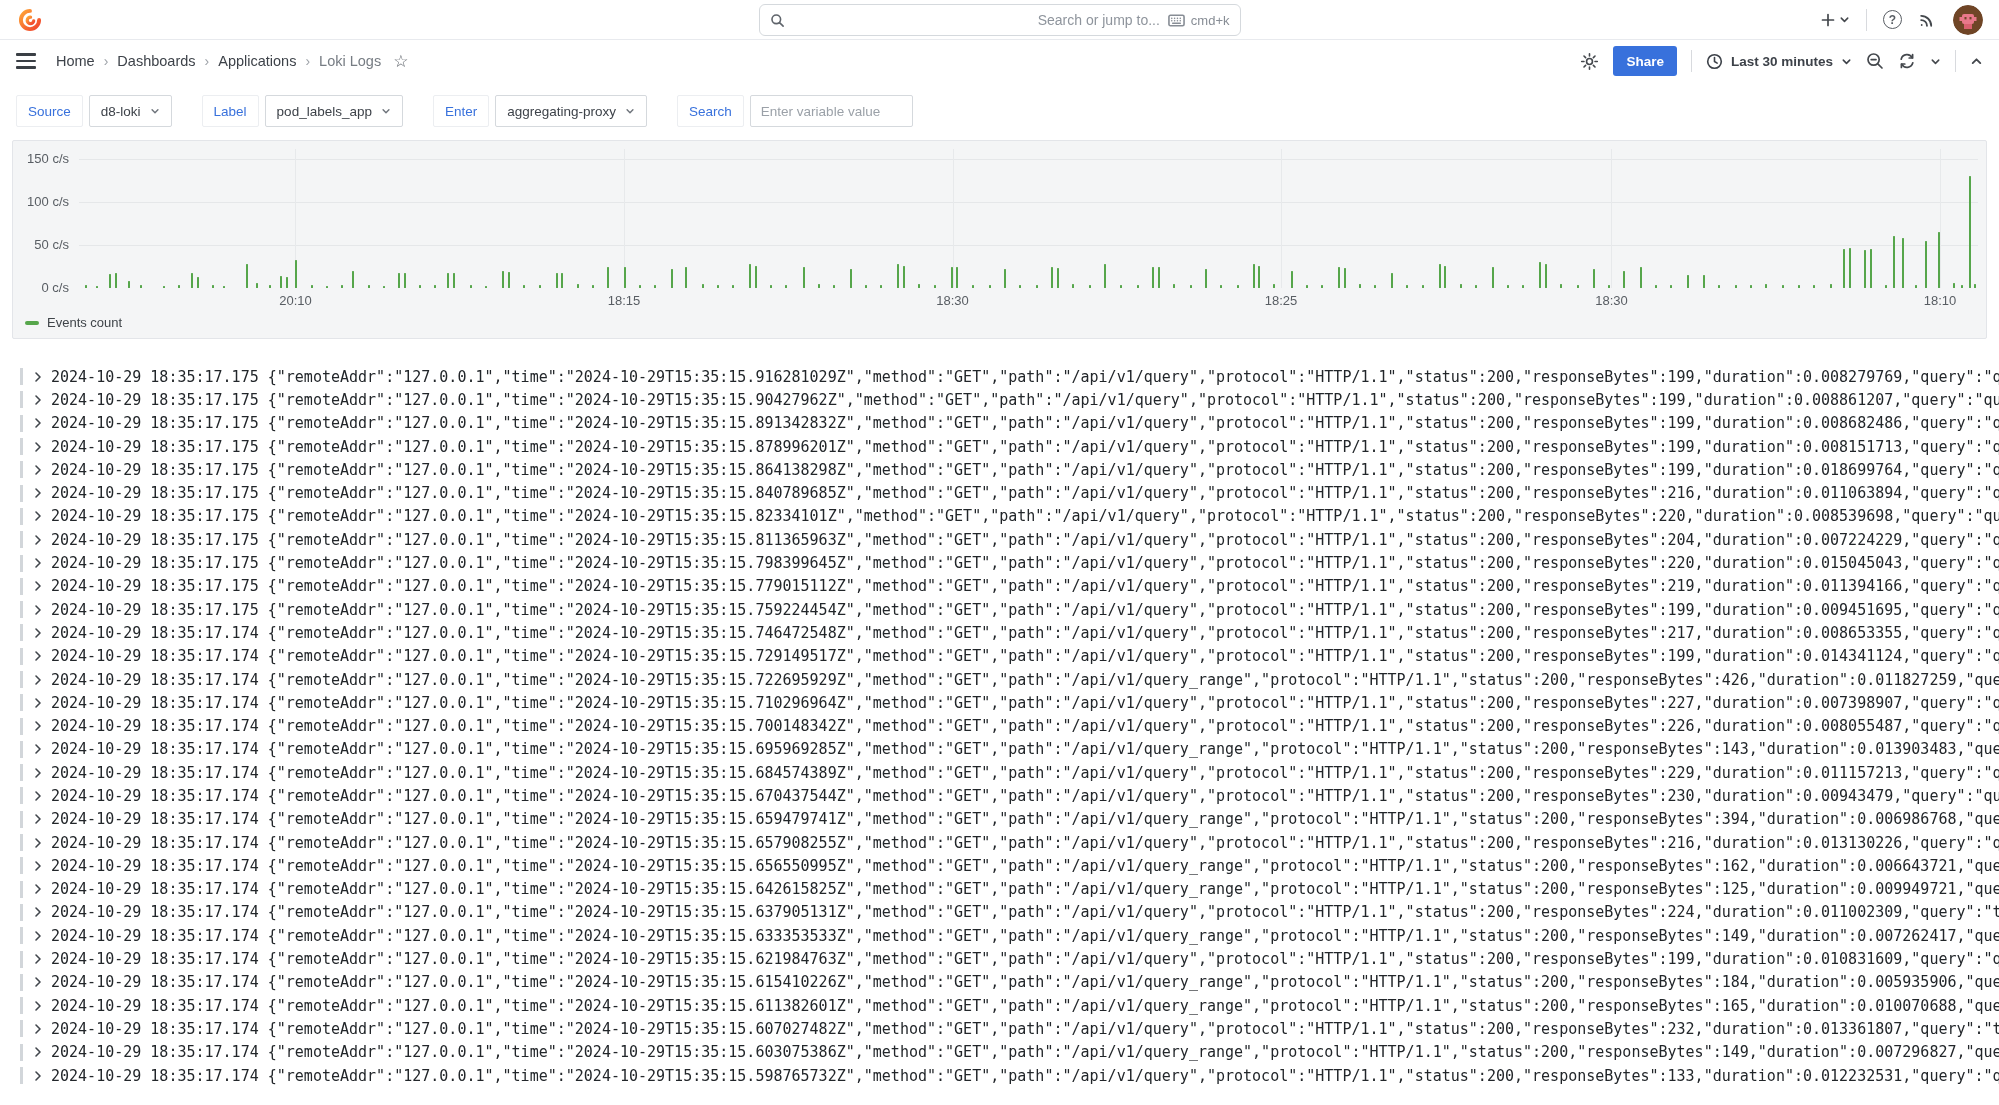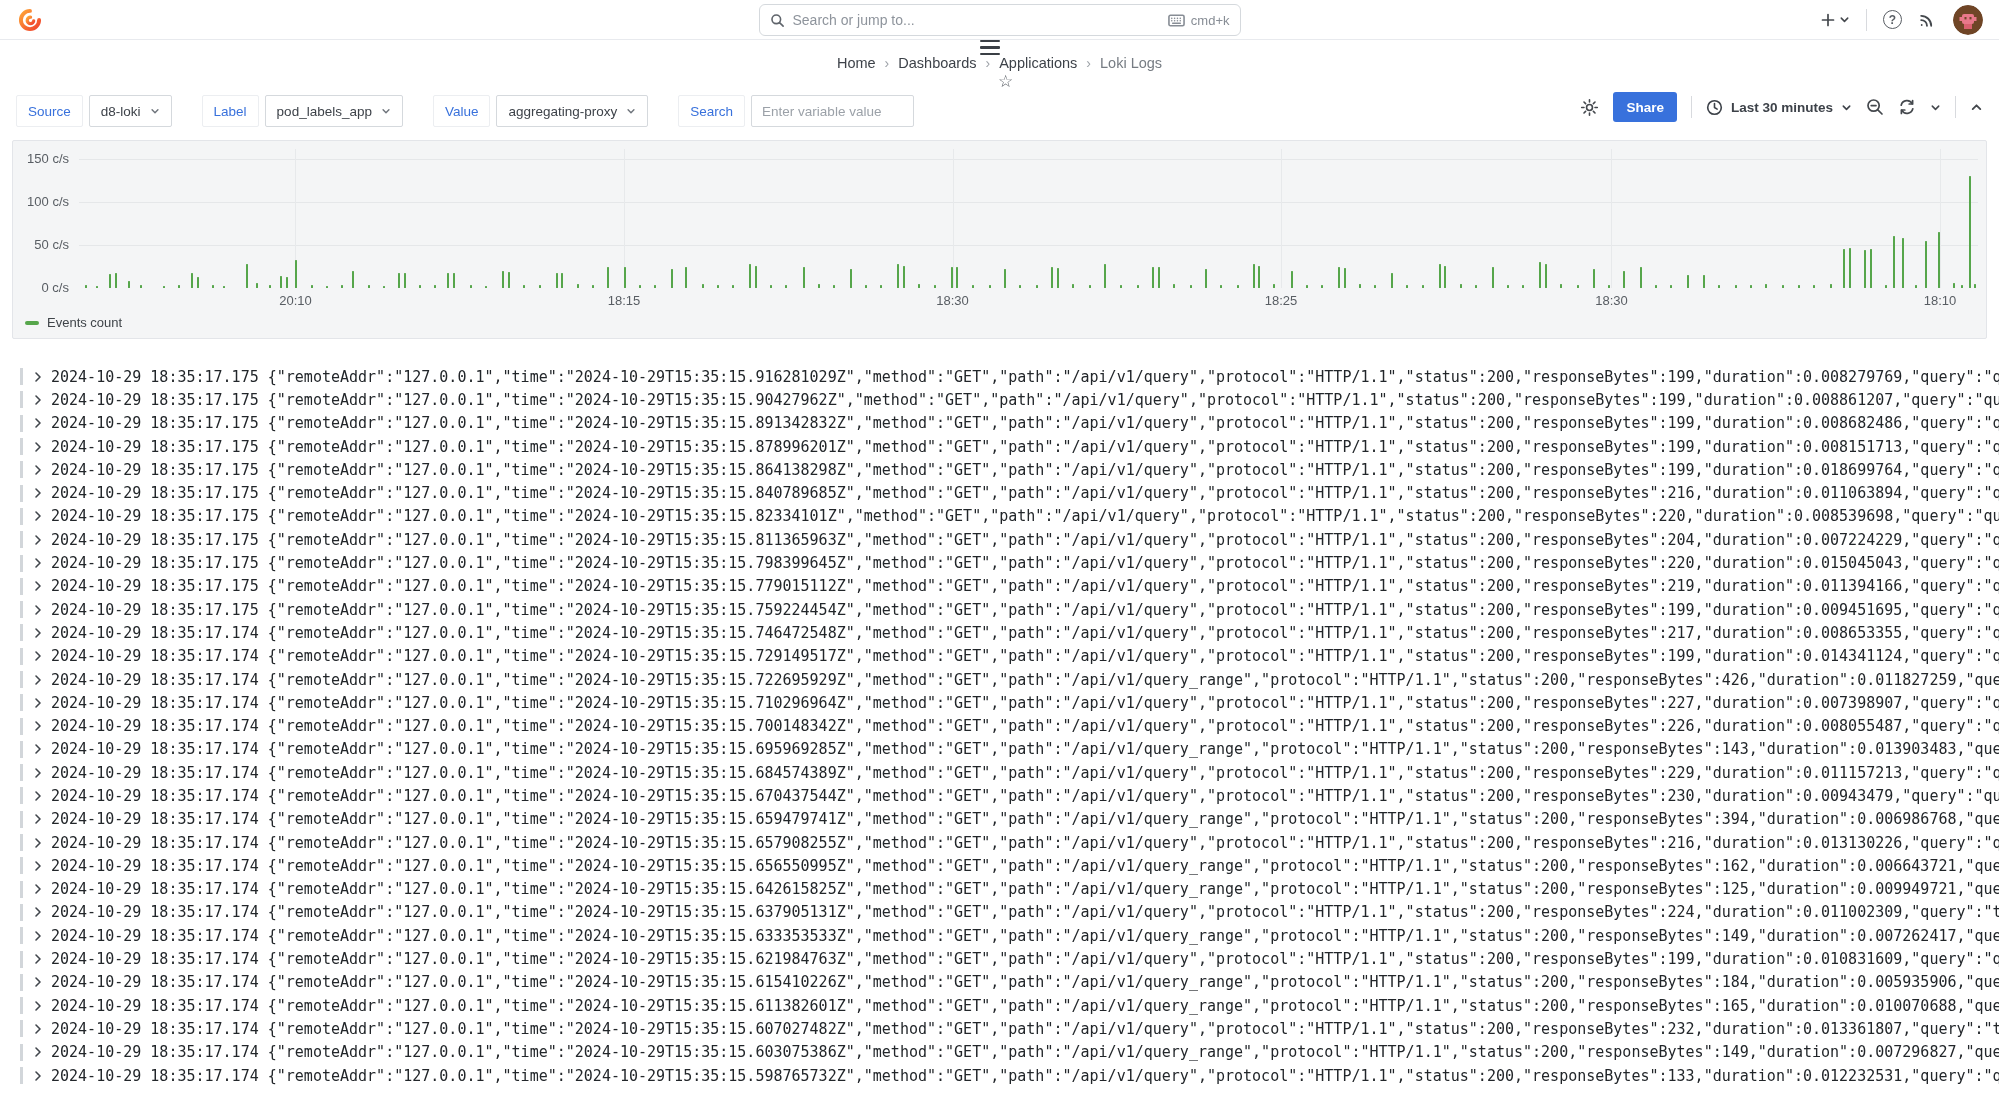--- a/index.html
+++ b/index.html
@@ -8,33 +8,33 @@
 
   
   .topbar { height:40px; display:flex; align-items:center; padding:0 16px;
     border-bottom:1px solid #e8eaee; position:relative; background:#fff; }
   .logo { width:27px; height:27px; display:flex; align-items:center; justify-content:center; }
   .search-wrap { position:absolute; left:50%; top:4px; transform:translateX(-50%);
     width:482px; height:32px; }
   .search-box { width:100%; height:100%; border:1px solid #d5d9dd; border-radius:6px;
     background:#fff; display:flex; align-items:center; padding:0 10px; gap:8px; }
   .search-box input { border:none; outline:none; flex:1; font-size:14px; color:#3d4249;
-    font-family:"Liberation Sans", sans-serif; background:transparent; }
+    font-family:"Liberation Sans", sans-serif; background:transparent;text-align:right; }
   .search-box input::placeholder { color:#8e949c; }
   .kbd-hint { display:flex; align-items:center; gap:6px; color:#878d95; font-size:13px; }
   .top-right { margin-left:auto; display:flex; align-items:center; gap:16px; }
   .vdiv { width:1px; height:22px; background:#d8dade; }
   .icon-btn { background:none; border:none; cursor:pointer; display:flex; align-items:center;
     gap:3px; color:#44484d; padding:0; }
   .help-circle { width:19px; height:19px; border:1.6px solid #585d63; border-radius:50%;
     display:flex; align-items:center; justify-content:center; font-size:12px; font-weight:bold; color:#585d63; }
   .avatar { width:30px; height:30px; border-radius:50%; overflow:hidden; border:none; padding:0; cursor:pointer; }
 
   
-  .navbar { height:42px; display:flex; align-items:center; padding:0 16px; background:#fff;flex-direction:column; }
+  .navbar { height:42px; display:flex; align-items:center; padding:0 16px; background:#fff; }
   .burger { width:20px; display:flex; flex-direction:column; gap:4px; margin-right:20px; cursor:pointer;
     background:none; border:none; padding:0; }
   .burger span { display:block; height:2.4px; background:#3a3f45; border-radius:1px; }
   .crumbs { display:flex; align-items:center; gap:9px; font-size:14.5px; }
   .crumb { color:#3d4249; text-decoration:none; cursor:pointer; }
   .crumb.dim { color:#767c83; }
   .crumb-sep { color:#9da2a8; font-size:14px; }
   .star-btn { background:none; border:none; font-size:17px; color:#5f646b; margin-left:12px; cursor:pointer; }
   .nav-right { margin-left:auto; display:flex; align-items:center; gap:14px; }
   .share-btn { background:#3871dc; color:#fff; border:none; border-radius:3px; height:30px;
@@ -232,21 +232,21 @@
   <div class="vargroup">
     <span class="varlabel">Label</span>
     <button class="varvalue">
       <span>pod_labels_app</span>
       <svg class="st" width="10" height="10" viewBox="0 0 12 12" style="color:#6e747b">
           <path d="M2.5 4.5 L6 8 L9.5 4.5"></path>
         </svg>
     </button>
   </div>
   <div class="vargroup">
-    <span class="varlabel">Value</span>
+    <span class="varlabel">Enter</span>
     <button class="varvalue">
       <span>aggregating-proxy</span>
       <svg class="st" width="10" height="10" viewBox="0 0 12 12" style="color:#6e747b">
           <path d="M2.5 4.5 L6 8 L9.5 4.5"></path>
         </svg>
     </button>
   </div>
   <div class="vargroup">
     <span class="varlabel">Search</span>
     <input class="varinput" type="text" placeholder="Enter variable value" style="">

